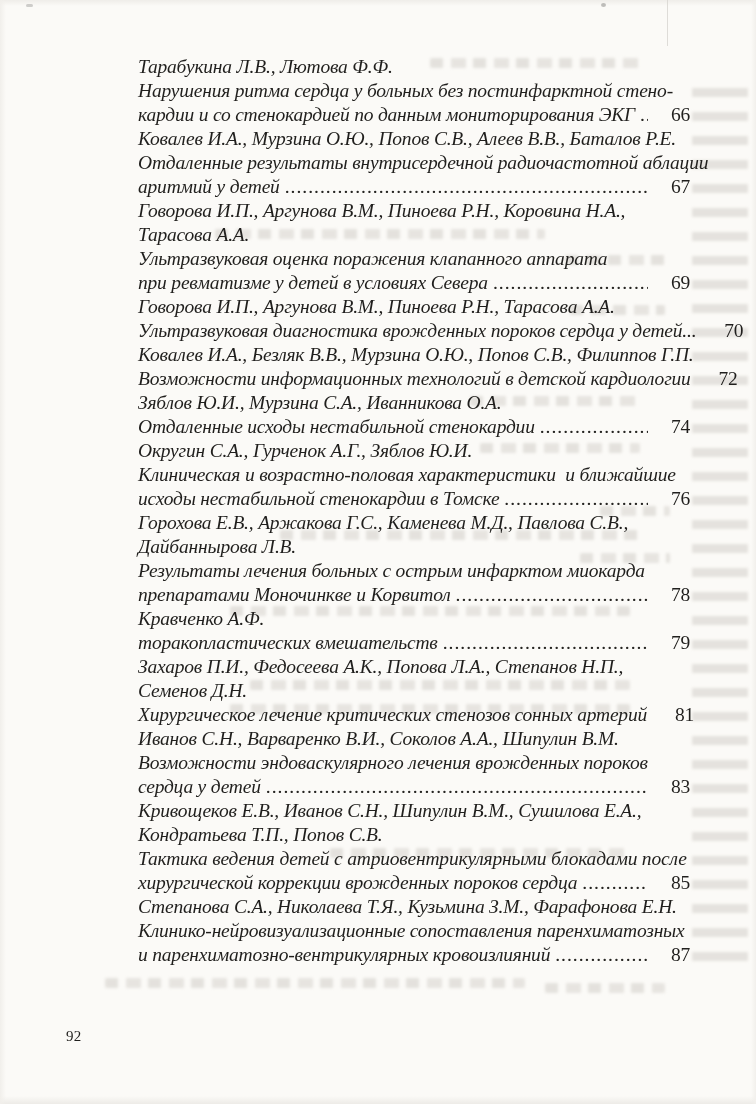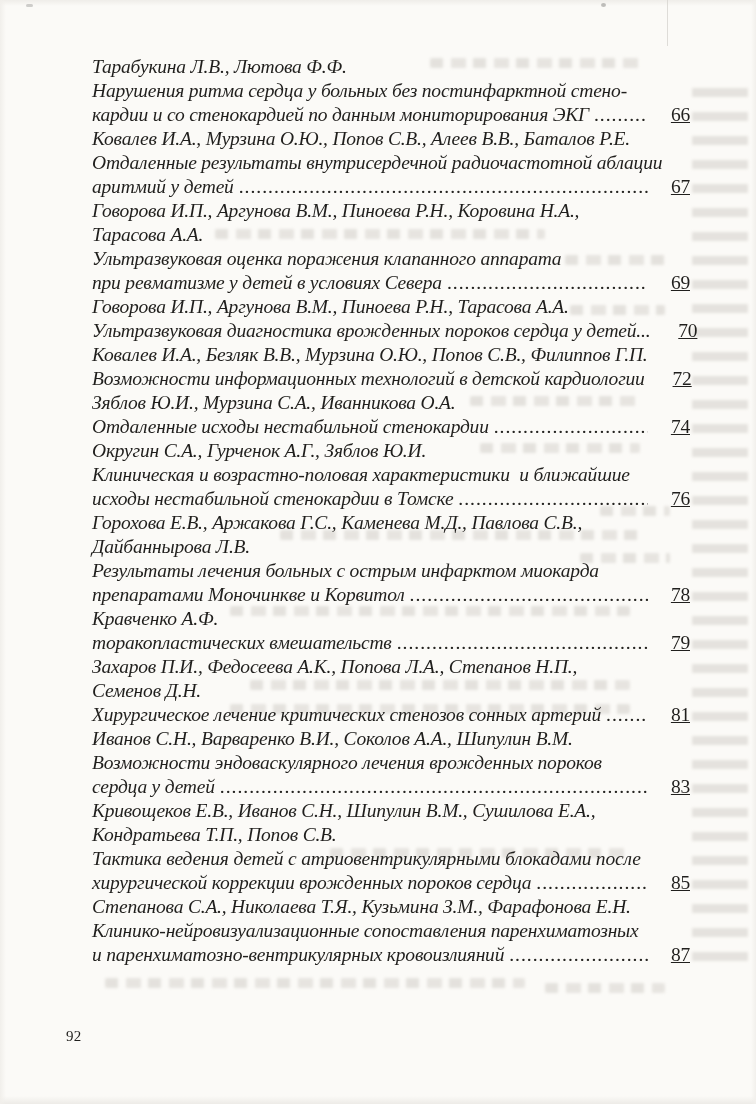--- a/index.html
+++ b/index.html
@@ -33,31 +33,31 @@
     position:absolute;left:692px;top:88px;width:56px;height:880px;
     background:repeating-linear-gradient(180deg,#b3ada5 0 9px,transparent 9px 24px);
     filter:blur(1.8px);opacity:.30;pointer-events:none;
   }
 
   
   .toc{position:absolute;left:92px;top:55px;width:598px;}
   .toc-line{
     display:flex;align-items:baseline;
     font-size:19.5px;line-height:24px;
-    letter-spacing:-0.2px;white-space:pre;
+    letter-spacing:-0.2px;white-space:pre;margin-left:46px;
   }
   .toc-line .t{flex:0 0 auto;font-style:italic;}
   .toc-line.authors .t{font-style:italic;}
   .leader{flex:1 1 auto;overflow:hidden;white-space:nowrap;margin:0 8px 0 5px;min-width:0;}
   .leader::after{
     content:"..................................................................................................................";
     letter-spacing:1px;color:#262522;
   }
   .leader.no-dots::after{content:"";}
-  .pg{flex:0 0 auto;min-width:34px;text-align:right;text-decoration:underline;}
+  .pg{flex:0 0 auto;min-width:34px;text-align:right;}
 
   .page-number{
     position:absolute;left:66px;top:1028px;
     font-size:15px;letter-spacing:.3px;
   }
 </style>
 </head>
 <body>
 
 <div class="edge edge-top"></div>

